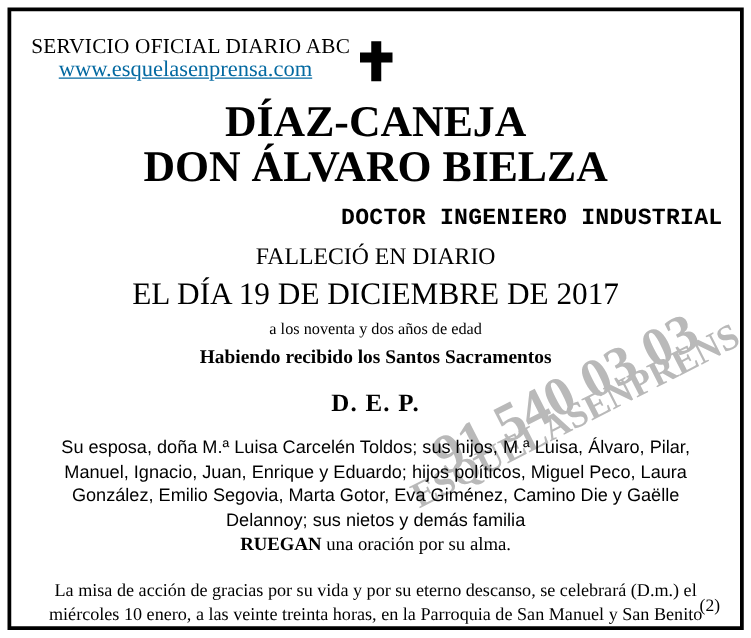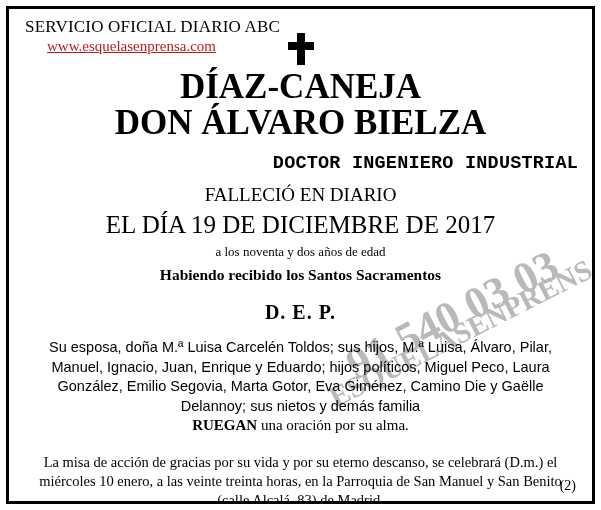--- a/index.html
+++ b/index.html
@@ -34,44 +34,44 @@
     border: 3px solid #000000;
     background: #ffffff;
     overflow: hidden;
   }
 
   .inner {
     position: relative;
     width: 100%;
     height: 100%;
     box-sizing: border-box;
-    padding: 8px 14px 0 14px;
+    padding: 18px 14px 0 14px;
     text-align: center;
   }
 
   
   .header {
     position: relative;
     text-align: left;
     padding-left: 2px;
     z-index: 3;
   }
   .header-title {
     font-family: "Liberation Serif", serif;
     font-size: 17px;
     letter-spacing: 0.2px;
     line-height: 20px;
     color: #000000;
     white-space: nowrap;
   }
   .header-url {
     font-family: "Liberation Serif", serif;
-    font-size: 15px;
+    font-size: 18px;
     line-height: 17px;
-    color: #b91c1c;
+    color: #0369a1;
     text-decoration: underline;
     padding-left: 22px;
   }
 
   
   .cross-wrap {
     position: absolute;
     left: 0;
     right: 0;
     top: 24px;

